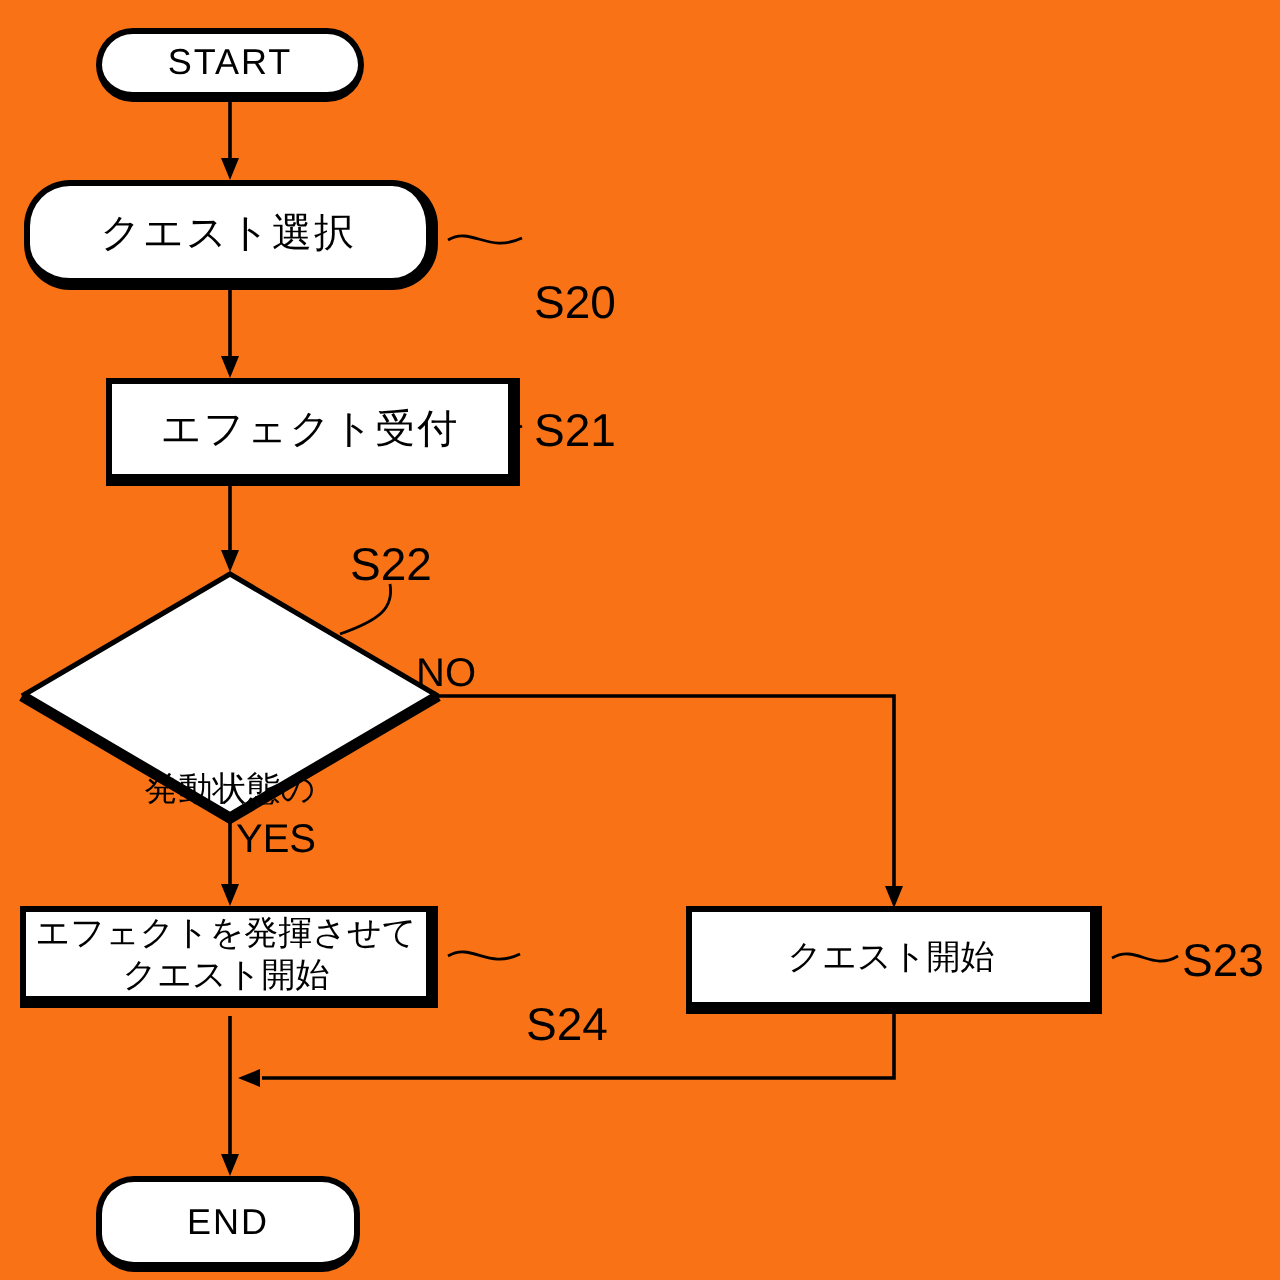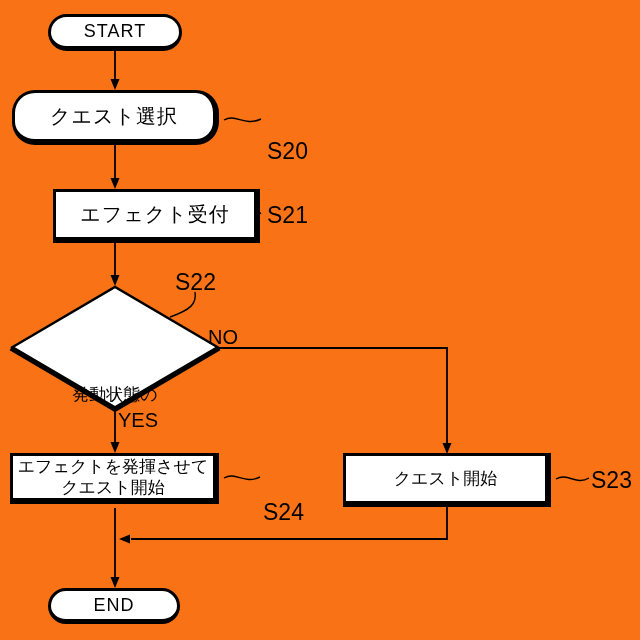--- a/index.html
+++ b/index.html
@@ -139,17 +139,17 @@
   </div>
   <div class="step-tag" style="left:263px; top:467px;margin-top:32px;">S24</div>
 
   <div class="node process two-line" style="left:343px; top:453px; width:208px; height:54px;">
     <div>
       <div>クエスト開始</div>
     </div>
   </div>
   <div class="step-tag" style="left:591px; top:467px;">S23</div>
 
-  <div class="node stadium" style="left:48px; top:588px; width:132px; height:36px;">
+  <div class="node stadium" style="left:48px; top:588px; width:132px; height:48px;">
     <span>END</span>
   </div>
 
 </div>
 
 </body></html>

